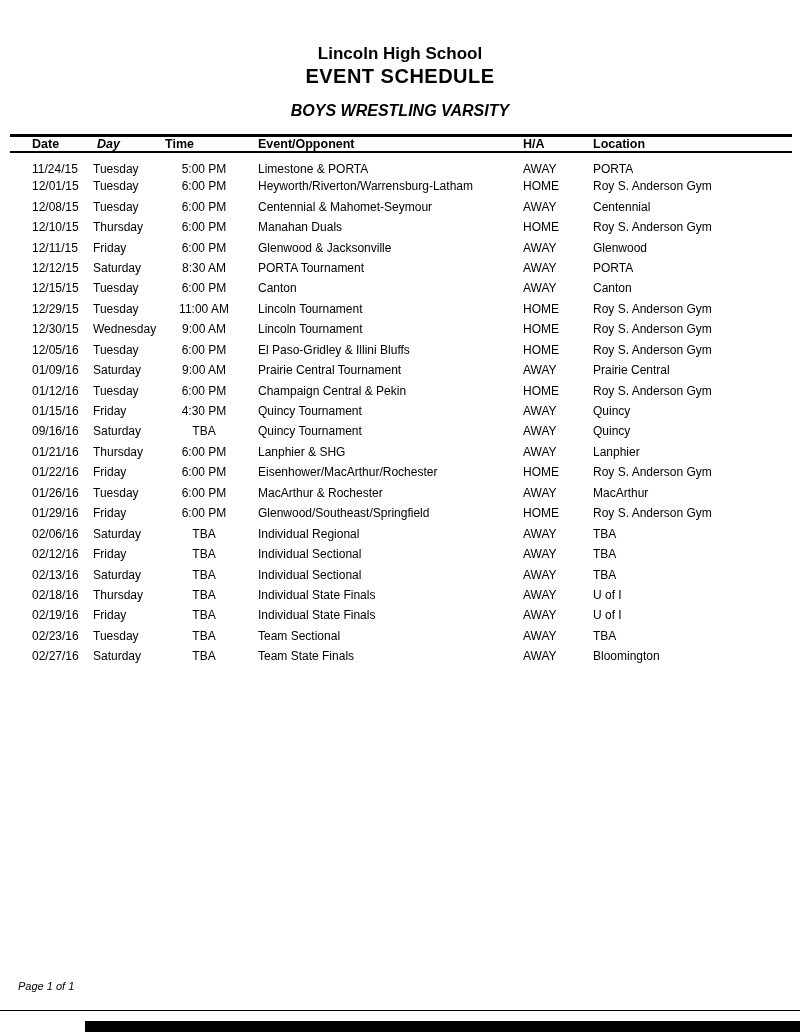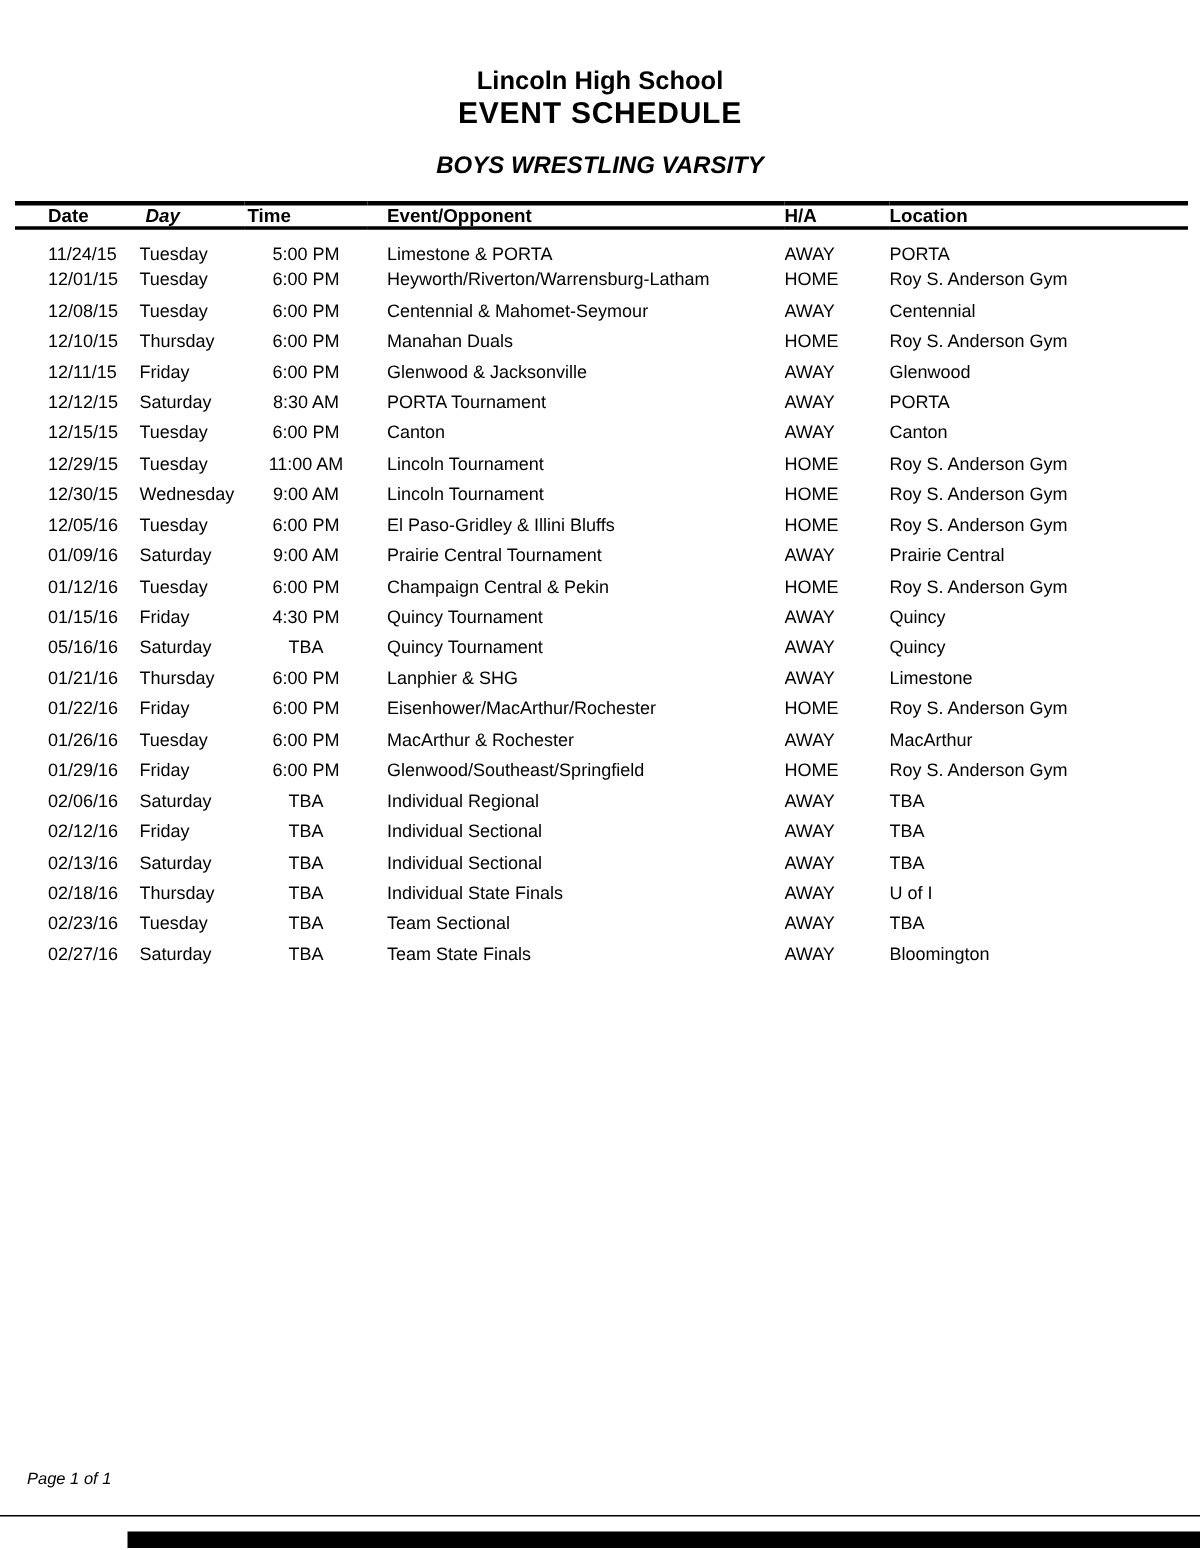--- a/index.html
+++ b/index.html
@@ -211,36 +211,36 @@
   <tr class="data-row">
     <td class="c-date">01/15/16</td>
     <td class="c-day">Friday</td>
     <td class="c-time">4:30 PM</td>
     <td class="c-event">Quincy Tournament</td>
     <td class="c-ha">AWAY</td>
     <td class="c-loc">Quincy</td>
   </tr>
 
   <tr class="data-row">
-    <td class="c-date">05/16/16</td>
+    <td class="c-date">09/16/16</td>
     <td class="c-day">Saturday</td>
     <td class="c-time">TBA</td>
     <td class="c-event">Quincy Tournament</td>
     <td class="c-ha">AWAY</td>
     <td class="c-loc">Quincy</td>
   </tr>
 
 
   <tr class="data-row">
     <td class="c-date">01/21/16</td>
     <td class="c-day">Thursday</td>
     <td class="c-time">6:00 PM</td>
     <td class="c-event">Lanphier &amp; SHG</td>
     <td class="c-ha">AWAY</td>
-    <td class="c-loc">Limestone</td>
+    <td class="c-loc">Lanphier</td>
   </tr>
 
   <tr class="data-row">
     <td class="c-date">01/22/16</td>
     <td class="c-day">Friday</td>
     <td class="c-time">6:00 PM</td>
     <td class="c-event">Eisenhower/MacArthur/Rochester</td>
     <td class="c-ha">HOME</td>
     <td class="c-loc">Roy S. Anderson Gym</td>
   </tr>
@@ -292,20 +292,28 @@
 
   <tr class="data-row">
     <td class="c-date">02/18/16</td>
     <td class="c-day">Thursday</td>
     <td class="c-time">TBA</td>
     <td class="c-event">Individual State Finals</td>
     <td class="c-ha">AWAY</td>
     <td class="c-loc">U of I</td>
   </tr>
 
+  <tr class="data-row">
+    <td class="c-date">02/19/16</td>
+    <td class="c-day">Friday</td>
+    <td class="c-time">TBA</td>
+    <td class="c-event">Individual State Finals</td>
+    <td class="c-ha">AWAY</td>
+    <td class="c-loc">U of I</td>
+  </tr>
 
 
   <tr class="data-row">
     <td class="c-date">02/23/16</td>
     <td class="c-day">Tuesday</td>
     <td class="c-time">TBA</td>
     <td class="c-event">Team Sectional</td>
     <td class="c-ha">AWAY</td>
     <td class="c-loc">TBA</td>
   </tr>

